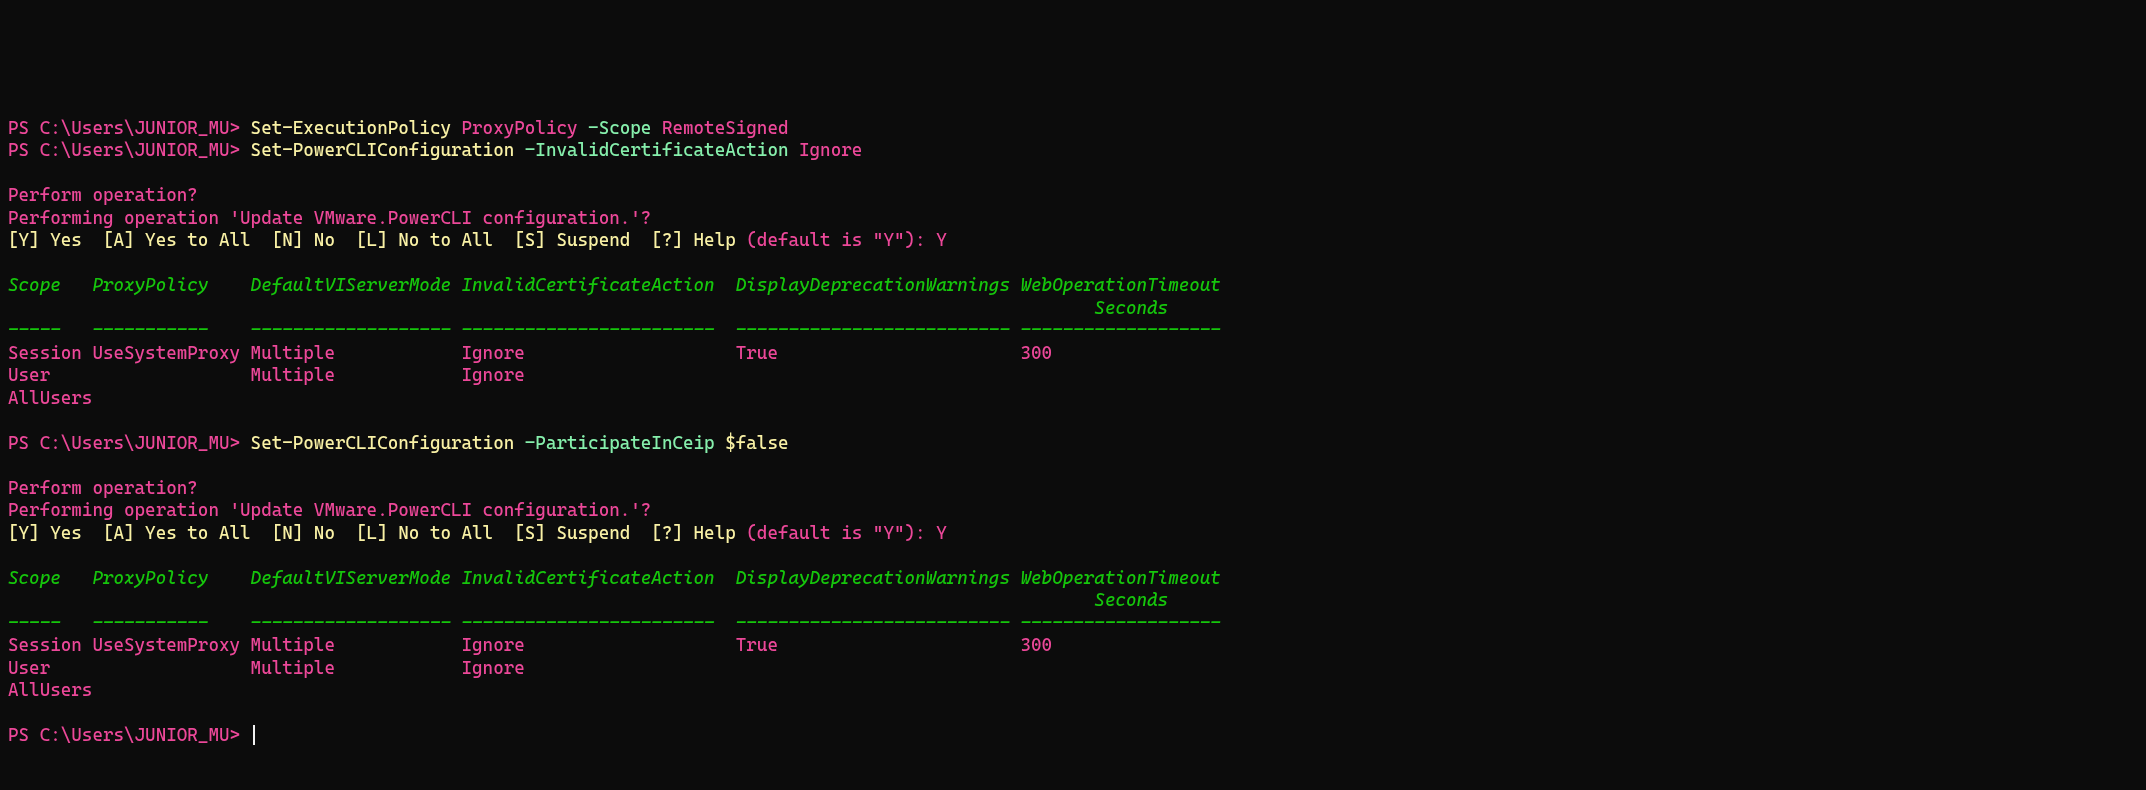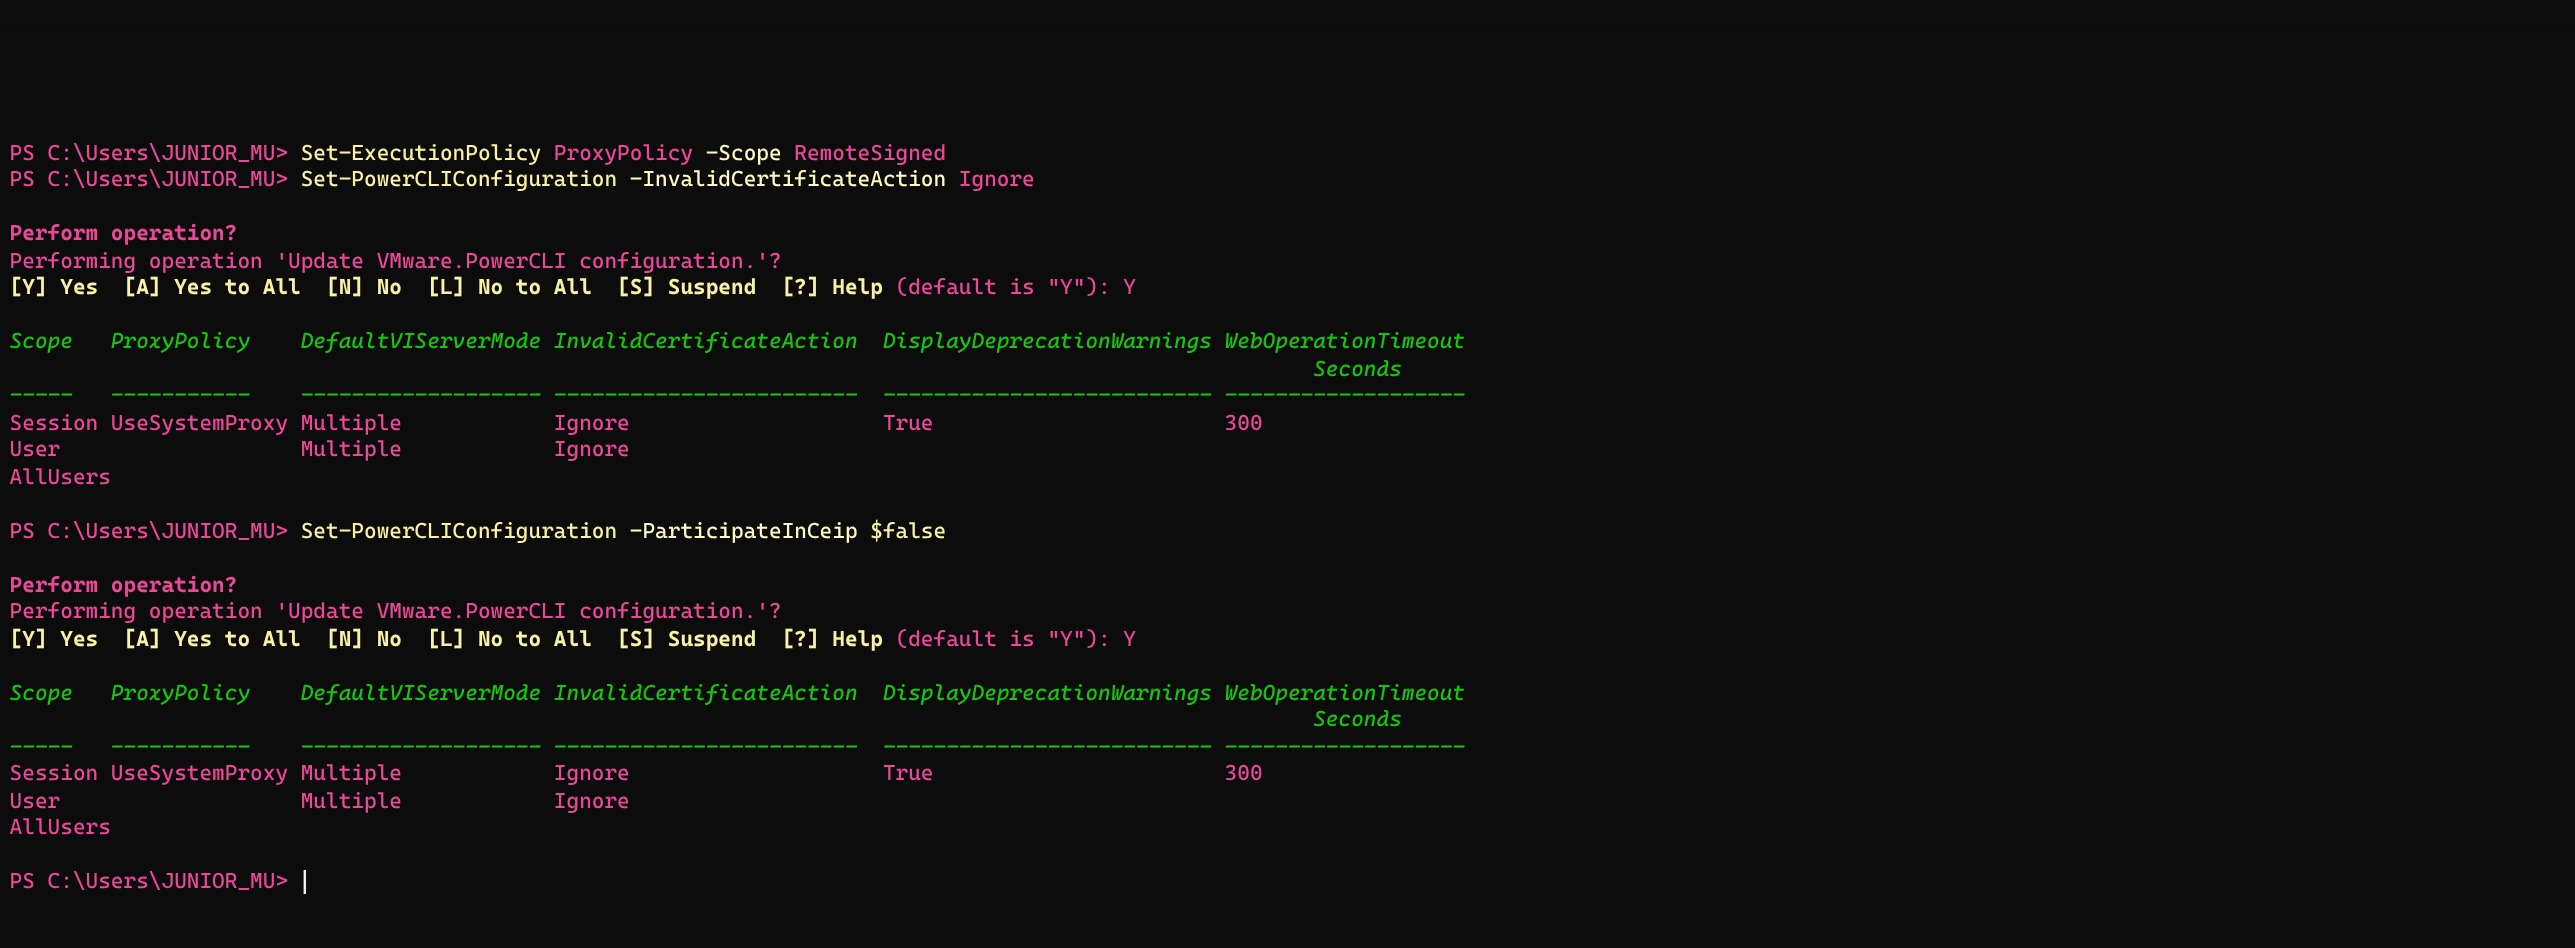--- a/index.html
+++ b/index.html
@@ -14,22 +14,22 @@
     height: 790px;
     white-space: pre;
     overflow: hidden;
   }
   .terminal {
     padding: 4px 8px;
   }
   .white  { color: #ec4899; }
   .green  { color: #16c60c; font-style: italic; }
   .yellow { color: #f9f1a5; }
-  .gray   { color: #fef9c3; }
-  .bold   { font-weight: bold; margin-top: 12px; }
+  .gray   { color: #86efac; }
+  .bold   { font-weight: normal; margin-top: 12px; }
   .cursor {
     display: inline-block;
     width: 2px;
     height: 1.1em;
     background: #f2f2f2;
     vertical-align: text-bottom;
     margin-left: 2px;
   }
 </style>
 </head>

